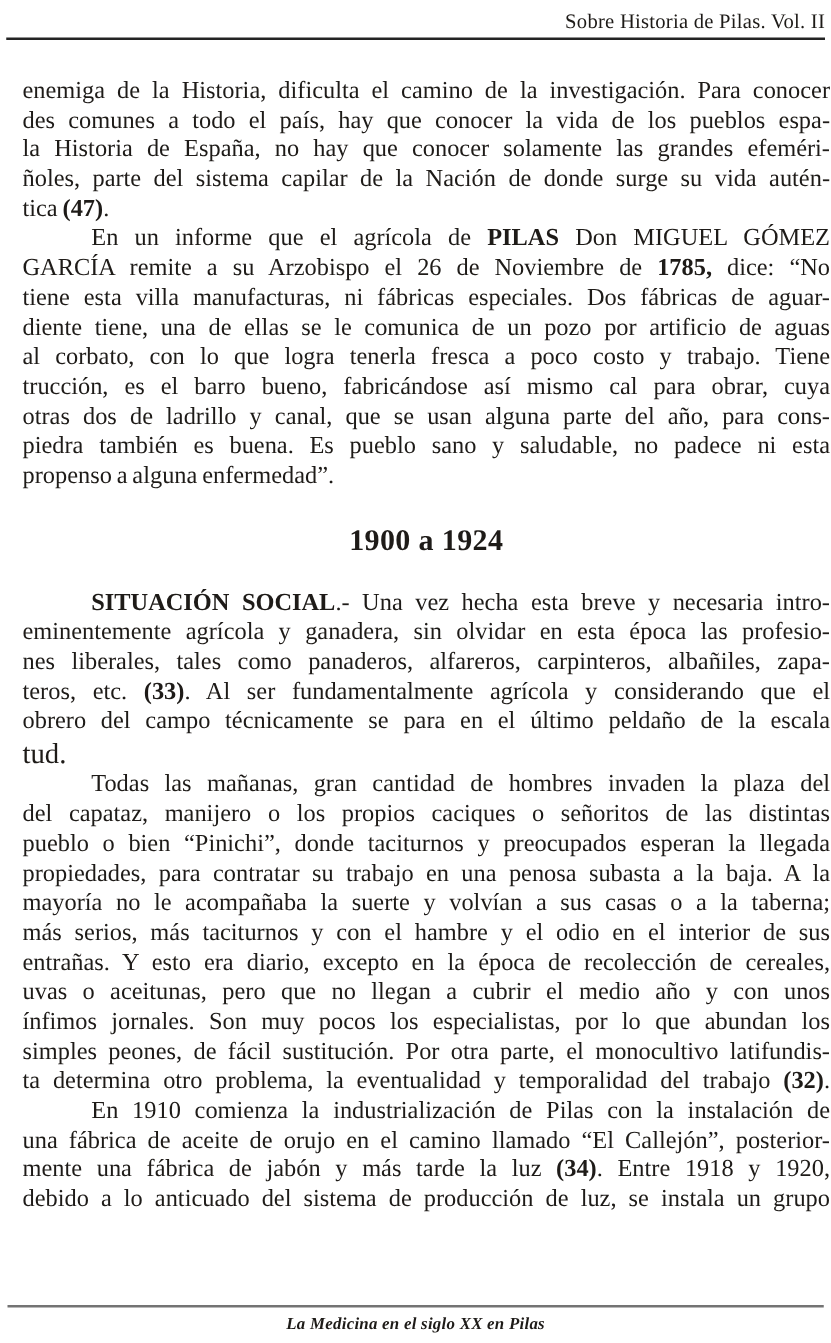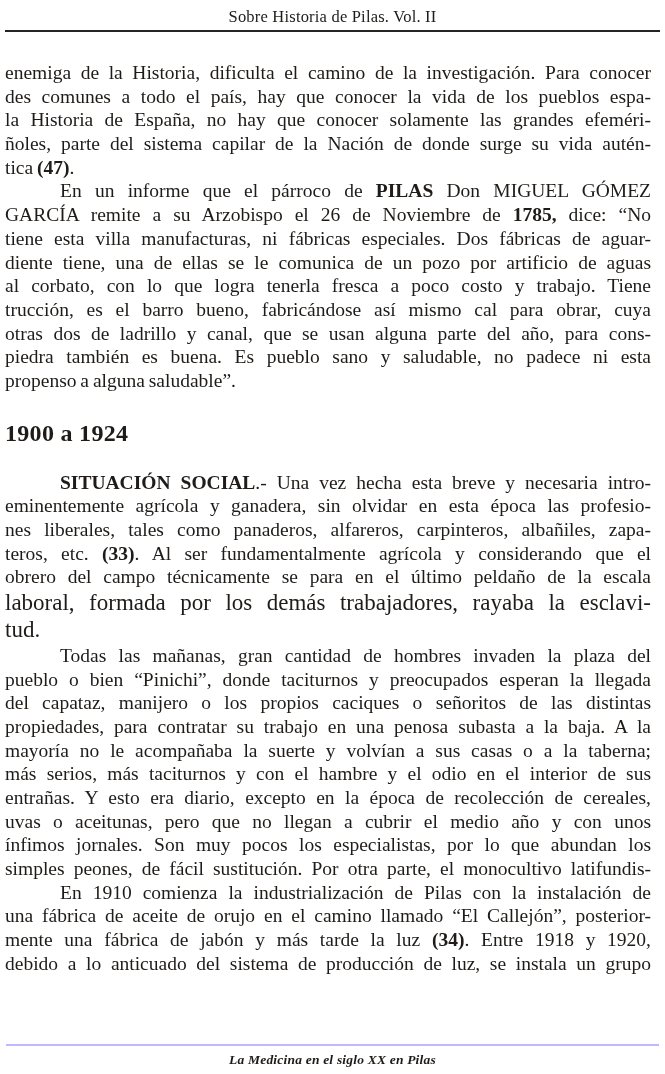--- a/index.html
+++ b/index.html
@@ -10,31 +10,31 @@
     background: #ffffff;
     font-family: "Liberation Serif", "DejaVu Serif", serif;
     color: #1e1b18;
     overflow: hidden;
   }
   .running-header {
     position: absolute;
     top: 0; left: 5px; right: 5px;
     padding-top: 7px;
     height: 23px;
-    text-align: center;
+    text-align: right;
     border-bottom: 2.5px solid #242424;
   }
   .running-title {
     font-size: 16.5px;
     letter-spacing: 0.2px;
   }
   .content {
     position: absolute;
     top: 61px;
-    left: 5px;
+    left: 18px;
     width: 646px;
     font-family: Liberation Serif, serif;
   }
   .paragraph { margin: 0; }
   .line {
     white-space: nowrap;
     text-align: justify;
     text-align-last: justify;
     font-size: 19.5px;
     line-height: 23.7px;
@@ -44,31 +44,31 @@
   }
   .line.indent { padding-left: 55px; }
   .line.last { text-align-last: left; }
   .line.large {
     font-size: 23px;
     line-height: 27.4px;
     height: 27.4px;
   }
   .bold { font-weight: bold; }
   .section-heading {
-    text-align: left;
+    text-align: center;
     font-weight: bold;
     font-size: 24px;
     line-height: 28px;
     margin: 26px 0 24px 0;
     letter-spacing: 0.3px;
   }
   .running-footer {
     position: absolute;
     top: 1044px; left: 6px; right: 6px;
-    border-top: 2px solid #c4b5fd;
+    border-top: 2px solid #737373;
     padding-top: 4px;
     text-align: center;
   }
   .footer-caption {
     font-size: 13.5px;
     font-weight: bold;
     font-style: italic;
     letter-spacing: 0.2px;
   }
 </style>
@@ -83,51 +83,51 @@
 
   <main class="content">
     <div class="paragraph">
         <div class="line"><span>enemiga de la Historia, dificulta el camino de la investigación. Para conocer</span></div>
         <div class="line"><span>des comunes a todo el país, hay que conocer la vida de los pueblos espa-</span></div>
         <div class="line"><span>la Historia de España, no hay que conocer solamente las grandes efeméri-</span></div>
         <div class="line"><span>ñoles, parte del sistema capilar de la Nación de donde surge su vida autén-</span></div>
         <div class="line last"><span>tica </span><span class="bold">(47)</span><span>.</span></div>
       </div>
     <div class="paragraph">
-        <div class="line indent"><span>En un informe que el párroco de </span><span class="bold">PILAS</span><span> Don MIGUEL GÓMEZ</span></div>
+        <div class="line indent"><span>En un informe que el agrícola de </span><span class="bold">PILAS</span><span> Don MIGUEL GÓMEZ</span></div>
         <div class="line"><span>GARCÍA remite a su Arzobispo el 26 de Noviembre de </span><span class="bold">1785,</span><span> dice: “No</span></div>
         <div class="line"><span>tiene esta villa manufacturas, ni fábricas especiales. Dos fábricas de aguar-</span></div>
         <div class="line"><span>diente tiene, una de ellas se le comunica de un pozo por artificio de aguas</span></div>
         <div class="line"><span>al corbato, con lo que logra tenerla fresca a poco costo y trabajo. Tiene</span></div>
         <div class="line"><span>trucción, es el barro bueno, fabricándose así mismo cal para obrar, cuya</span></div>
         <div class="line"><span>otras dos de ladrillo y canal, que se usan alguna parte del año, para cons-</span></div>
         <div class="line"><span>piedra también es buena. Es pueblo sano y saludable, no padece ni esta</span></div>
-        <div class="line last"><span>propenso a alguna saludable”.</span></div>
+        <div class="line last"><span>propenso a alguna enfermedad”.</span></div>
       </div>
     <h2 class="section-heading">1900 a 1924</h2>
     <div class="paragraph">
         <div class="line indent"><span class="bold">SITUACIÓN SOCIAL</span><span>.- Una vez hecha esta breve y necesaria intro-</span></div>
         <div class="line"><span>eminentemente agrícola y ganadera, sin olvidar en esta época las profesio-</span></div>
         <div class="line"><span>nes liberales, tales como panaderos, alfareros, carpinteros, albañiles, zapa-</span></div>
         <div class="line"><span>teros, etc. </span><span class="bold">(33)</span><span>. Al ser fundamentalmente agrícola y considerando que el</span></div>
         <div class="line"><span>obrero del campo técnicamente se para en el último peldaño de la escala</span></div>
-        <div class="line large"><span>laboral, formada por los demás trabajadores, rayaba la esclavi-</span></div>
         <div class="line last large"><span>tud.</span></div>
       </div>
     <div class="paragraph">
         <div class="line indent"><span>Todas las mañanas, gran cantidad de hombres invaden la plaza del</span></div>
+        <div class="line"><span>del capataz, manijero o los propios caciques o señoritos de las distintas</span></div>
         <div class="line"><span>pueblo o bien “Pinichi”, donde taciturnos y preocupados esperan la llegada</span></div>
-        <div class="line"><span>del capataz, manijero o los propios caciques o señoritos de las distintas</span></div>
         <div class="line"><span>propiedades, para contratar su trabajo en una penosa subasta a la baja. A la</span></div>
         <div class="line"><span>mayoría no le acompañaba la suerte y volvían a sus casas o a la taberna;</span></div>
         <div class="line"><span>más serios, más taciturnos y con el hambre y el odio en el interior de sus</span></div>
         <div class="line"><span>entrañas. Y esto era diario, excepto en la época de recolección de cereales,</span></div>
         <div class="line"><span>uvas o aceitunas, pero que no llegan a cubrir el medio año y con unos</span></div>
         <div class="line"><span>ínfimos jornales. Son muy pocos los especialistas, por lo que abundan los</span></div>
         <div class="line"><span>simples peones, de fácil sustitución. Por otra parte, el monocultivo latifundis-</span></div>
+        <div class="line"><span>ta determina otro problema, la eventualidad y temporalidad del trabajo </span><span class="bold">(32)</span><span>.</span></div>
       </div>
     <div class="paragraph">
         <div class="line indent"><span>En 1910 comienza la industrialización de Pilas con la instalación de</span></div>
         <div class="line"><span>una fábrica de aceite de orujo en el camino llamado “El Callejón”, posterior-</span></div>
         <div class="line"><span>mente una fábrica de jabón y más tarde la luz </span><span class="bold">(34)</span><span>. Entre 1918 y 1920,</span></div>
         <div class="line"><span>debido a lo anticuado del sistema de producción de luz, se instala un grupo</span></div>
       </div>
   </main>
 
   <footer class="running-footer">

